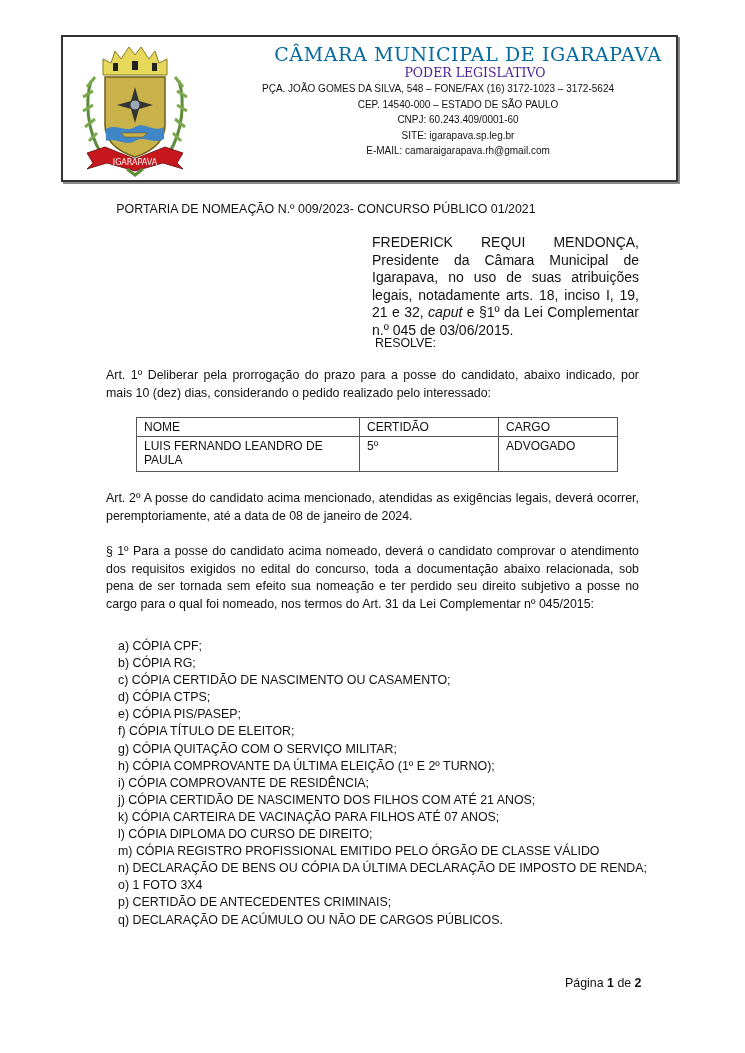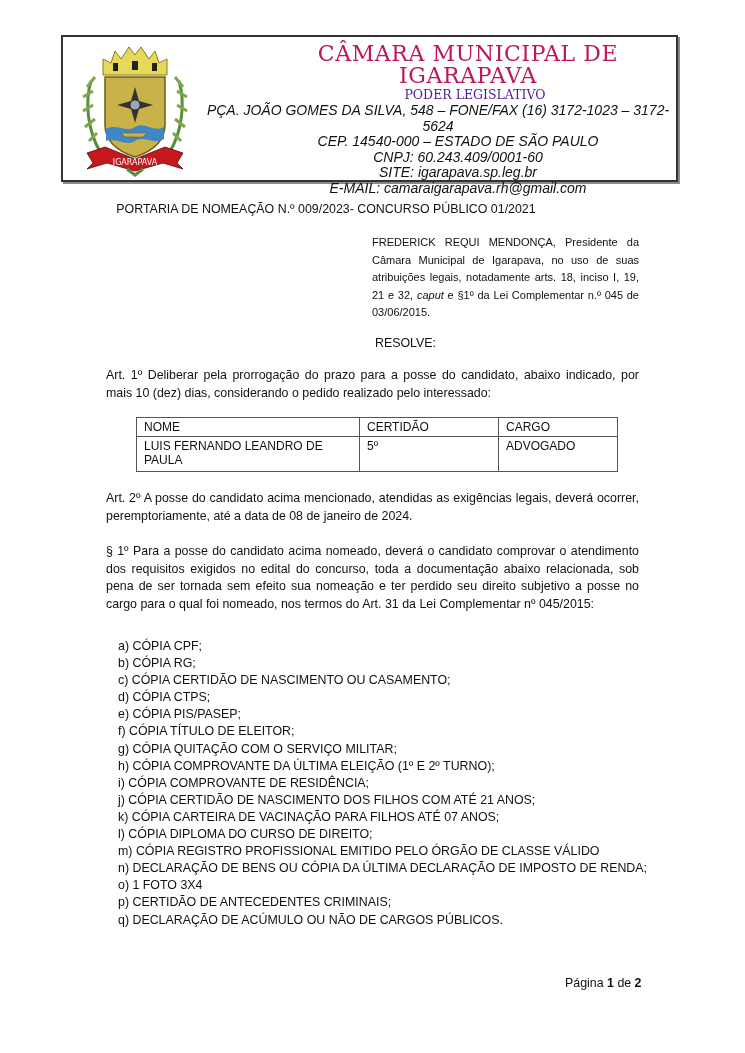--- a/index.html
+++ b/index.html
@@ -42,60 +42,59 @@
     }
     .header-text {
       position: absolute;
       left: 140px;
       top: 6px;
       width: 470px;
       text-align: center;
     }
     .inst-title {
       font-family: "DejaVu Serif", "Liberation Serif", serif;
-      font-size: 22px;
+      font-size: 19px;
       letter-spacing: 0.6px;
-      color: #be185d;
+      color: #0369a1;
       line-height: 22px;
       margin-left: 60px;
       font-weight: normal;
     }
     .inst-sub {
       font-family: "DejaVu Serif", "Liberation Serif", serif;
       font-size: 12.5px;
       line-height: 16px;
       margin-left: 74px;
       color: #4c1d95;
     }
     .inst-line {
-      font-size: 14px;
+      font-size: 10px;
       line-height: 15.6px;
       color: #111;
       margin-left: 40px;
-      font-style: italic;
     }
     .inst-line.first { margin-left: 0px; }
 
     
     .title-line {
       position: absolute;
       left: 0;
       width: 652px;
       top: 202px;
       text-align: center;
       font-size: 12.4px;
     }
     .preamble {
       position: absolute;
       left: 372px;
       top: 234px;
       width: 267px;
       text-align: justify;
       line-height: 17.6px;
-      font-size: 11px;
+      font-size: 14px;
     }
     .resolve {
       position: absolute;
       left: 375px;
       top: 336px;
       font-size: 12.4px;
     }
     .para {
       position: absolute;
       left: 106px;

